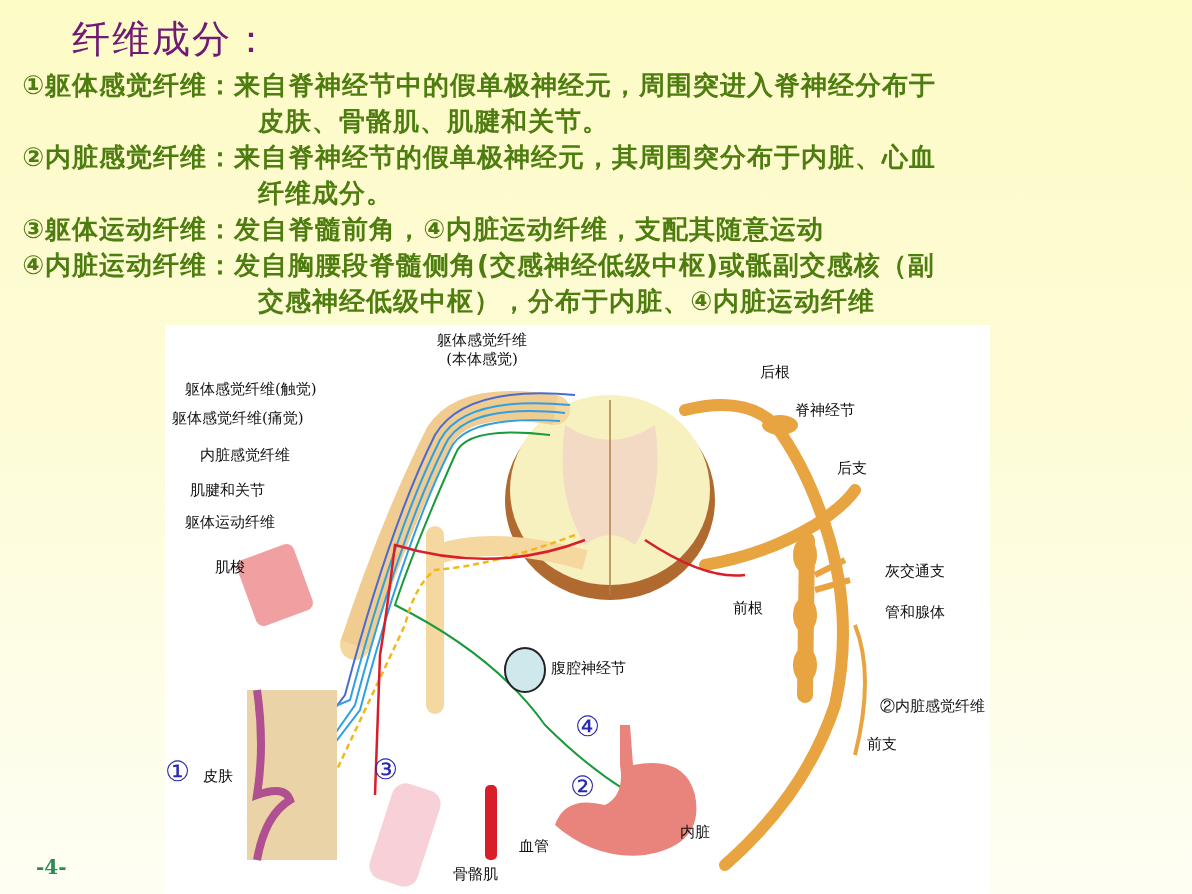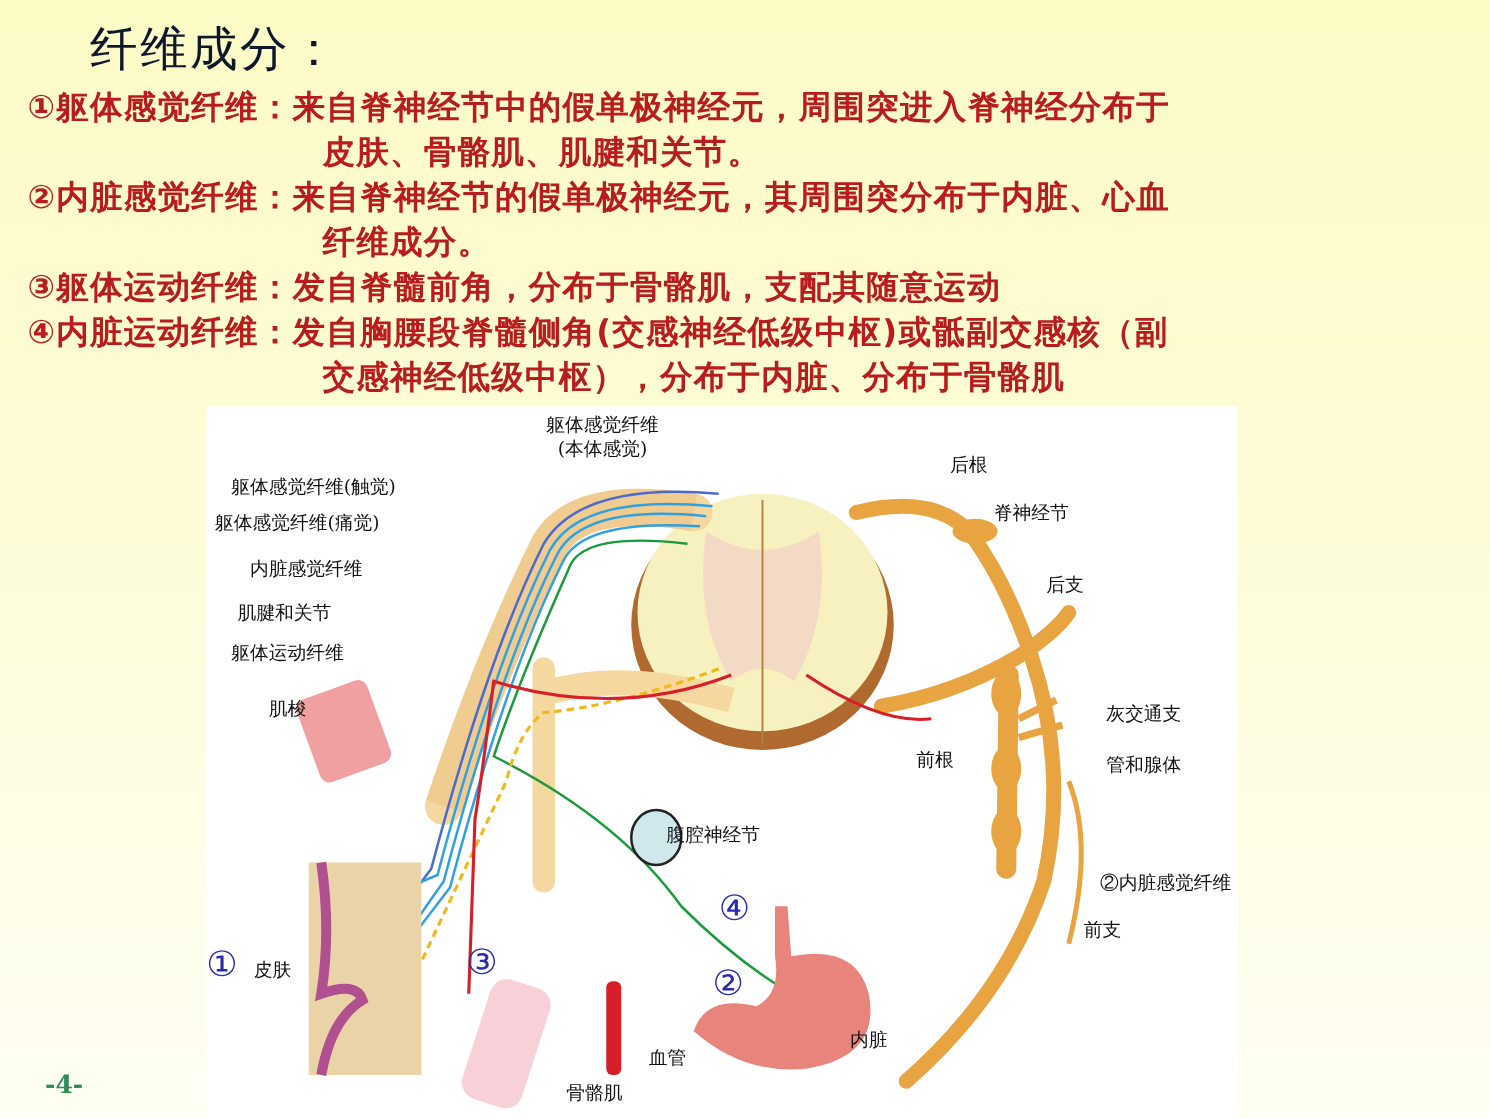--- a/index.html
+++ b/index.html
@@ -1,37 +1,37 @@
 <!DOCTYPE html>
 <html><head>
 <meta charset="utf-8">
 <style>
   html,body{margin:0;padding:0;}
   body{width:1192px;height:894px;overflow:hidden;position:relative;
     background:linear-gradient(180deg,#fdfbc6 0%,#fdfcd6 45%,#fefef4 100%);
     font-family:"DejaVu Sans",sans-serif;}
-  .title{position:absolute;left:72px;top:14px;font-size:38px;color:#0f172a;letter-spacing:2px;}
-  .line{position:absolute;font-size:26px;font-weight:bold;color:#b91c1c;white-space:nowrap;letter-spacing:1px;}
+  .title{position:absolute;left:72px;top:14px;font-size:38px;color:#701a75;letter-spacing:2px;}
+  .line{position:absolute;font-size:26px;font-weight:bold;color:#4d7c0f;white-space:nowrap;letter-spacing:1px;}
   .fig{position:absolute;left:165px;top:325px;width:825px;height:569px;background:#ffffff;}
   .lbl{position:absolute;font-family:"DejaVu Serif",serif;font-size:15px;color:#111;white-space:nowrap;text-align:center;}
   .num{position:absolute;font-family:"DejaVu Serif",serif;font-size:28px;color:#2a2ab0;}
   .pg{position:absolute;left:36px;top:855px;font-size:20px;font-weight:bold;color:#2e8b57;font-family:"DejaVu Serif",serif;}
   svg{position:absolute;left:0;top:0;}
 </style>
 </head>
 <body>
 
 <div class="title">纤维成分：</div>
 <div class="line" style="left:22px;top:68px">①躯体感觉纤维：来自脊神经节中的假单极神经元，周围突进入脊神经分布于</div>
 <div class="line" style="left:258px;top:104px">皮肤、骨骼肌、肌腱和关节。</div>
 <div class="line" style="left:22px;top:140px">②内脏感觉纤维：来自脊神经节的假单极神经元，其周围突分布于内脏、心血</div>
 <div class="line" style="left:258px;top:176px">纤维成分。</div>
-<div class="line" style="left:22px;top:212px">③躯体运动纤维：发自脊髓前角，分布于骨骼肌，支配其随意运动</div>
+<div class="line" style="left:22px;top:212px">③躯体运动纤维：发自脊髓前角，④内脏运动纤维，支配其随意运动</div>
 <div class="line" style="left:22px;top:248px">④内脏运动纤维：发自胸腰段脊髓侧角(交感神经低级中枢)或骶副交感核（副</div>
-<div class="line" style="left:258px;top:284px">交感神经低级中枢），分布于内脏、分布于骨骼肌</div>
+<div class="line" style="left:258px;top:284px">交感神经低级中枢），分布于内脏、④内脏运动纤维</div>
 
 <div class="fig">
   <svg width="825" height="569" viewBox="0 0 825 569">
 
     <ellipse cx="445" cy="175" rx="105" ry="100" fill="#b06a30"></ellipse>
     <ellipse cx="445" cy="165" rx="100" ry="95" fill="#f7f0bf"></ellipse>
     <path d="M400 100 Q445 130 490 100 Q500 170 470 220 Q445 200 420 220 Q390 170 400 100Z" fill="#efd0c8" opacity="0.7"></path>
     <line x1="445" y1="75" x2="445" y2="270" stroke="#b08040" stroke-width="1.5"></line>
 
     <path d="M520 85 Q580 70 610 100 Q640 140 660 200 Q690 290 670 380 Q640 470 560 540" fill="none" stroke="#e8a440" stroke-width="12" stroke-linecap="round"></path>
@@ -78,21 +78,21 @@
   <div class="lbl" style="left:35px;top:121px">内脏感觉纤维</div>
   <div class="lbl" style="left:25px;top:156px">肌腱和关节</div>
   <div class="lbl" style="left:20px;top:188px">躯体运动纤维</div>
   <div class="lbl" style="left:50px;top:233px">肌梭</div>
   <div class="lbl" style="left:595px;top:38px">后根</div>
   <div class="lbl" style="left:630px;top:76px">脊神经节</div>
   <div class="lbl" style="left:672px;top:134px">后支</div>
   <div class="lbl" style="left:720px;top:237px">灰交通支</div>
   <div class="lbl" style="left:720px;top:278px">管和腺体</div>
   <div class="lbl" style="left:568px;top:274px">前根</div>
-  <div class="lbl" style="left:368px;top:334px">腹腔神经节</div>
+  <div class="lbl" style="left:386px;top:334px">腹腔神经节</div>
   <div class="lbl" style="left:715px;top:372px">②内脏感觉纤维</div>
   <div class="lbl" style="left:702px;top:410px">前支</div>
   <div class="lbl" style="left:38px;top:442px">皮肤</div>
   <div class="lbl" style="left:288px;top:540px">骨骼肌</div>
   <div class="lbl" style="left:354px;top:512px">血管</div>
   <div class="lbl" style="left:515px;top:498px">内脏</div>
   <div class="num" style="left:0px;top:430px">①</div>
   <div class="num" style="left:405px;top:445px">②</div>
   <div class="num" style="left:208px;top:428px">③</div>
   <div class="num" style="left:410px;top:385px">④</div>

